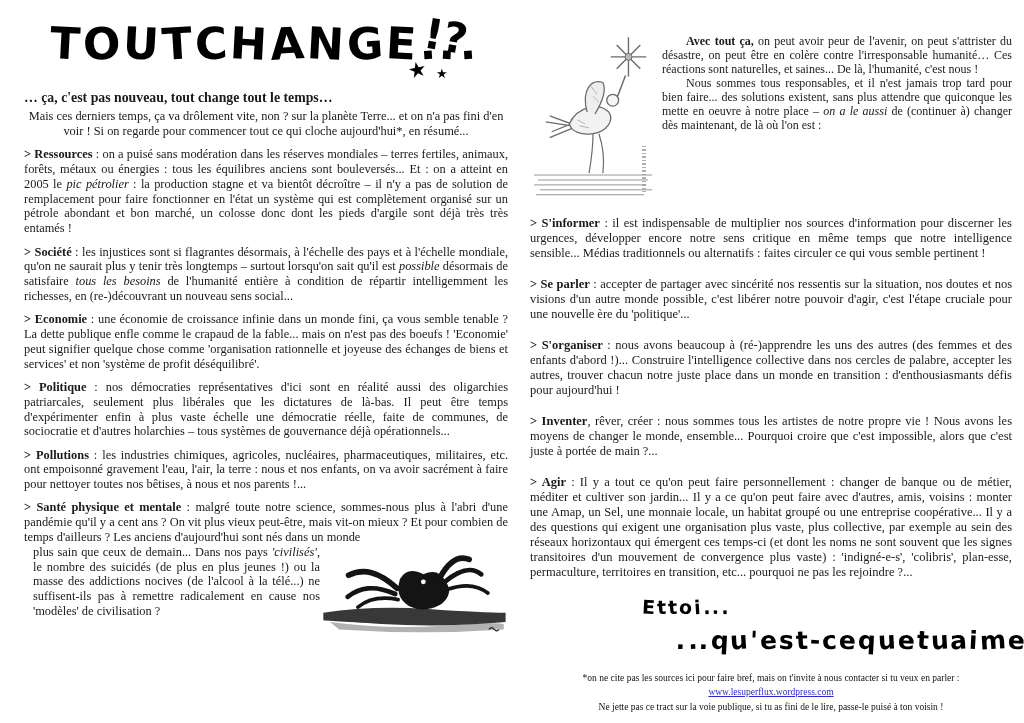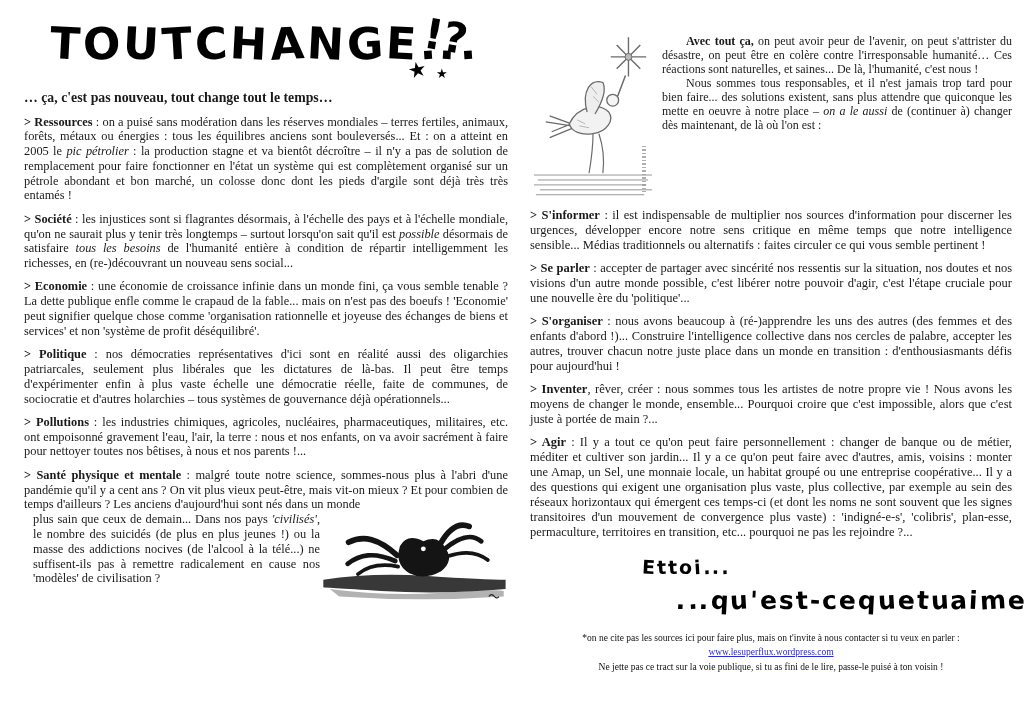--- a/index.html
+++ b/index.html
@@ -40,21 +40,21 @@
   .col-right { position:absolute; left:530px; top:28px; width:482px; }
   .intro-row { display:flex; }
   .dove-box { width:132px; position:relative; flex:none; }
   .credit-strip {
     position:absolute; left:112px; top:118px; width:4px; height:46px;
     background:repeating-linear-gradient(to bottom, #9a9a9a 0 1.5px, transparent 1.5px 3.5px);
     opacity:.8;
   }
   .intro-text { flex:1; font-size:12px; line-height:14px; text-align:justify; padding-top:6px; }
   .intro-text p { margin:0; text-indent:24px; }
-  .rpara-list .para { font-size:12.5px; line-height:15px; margin-top:8px; }
+  .rpara-list .para { font-size:12.5px; line-height:15px; margin-top:16px; }
   .hand {
     font-family:"DejaVu Sans", sans-serif; font-weight:800; color:#000;
     letter-spacing:2px; white-space:nowrap;
   }
   .ettoi { font-size:19px; margin:16px 0 0 112px; }
   .aimes { font-size:25px; margin:8px 0 0 146px; }
   .footnote { text-align:center; font-size:9.5px; line-height:1.5; margin-top:16px; color:#111; }
   .footnote a { color:#2b2bcc; text-decoration:underline; cursor:pointer;text-align:center; }
   .jitter span { display:inline-block; }
   svg { display:block; }
@@ -67,20 +67,21 @@
   <div class="col-left">
 
     <div class="title-wrap">
       <div class="title-main jitter"><span style="transform: rotate(3deg);">T</span><span style="transform: rotate(-3.5deg);">O</span><span style="transform: rotate(3deg);">U</span><span style="transform: rotate(-3.5deg);">T</span><span> </span><span style="transform: rotate(-3.5deg);">C</span><span style="transform: rotate(3deg);">H</span><span style="transform: rotate(-3.5deg);">A</span><span style="transform: rotate(3deg);">N</span><span style="transform: rotate(-3.5deg);">G</span><span style="transform: rotate(3deg);">E</span><span style="transform: rotate(-3.5deg);">.</span><span style="transform: rotate(3deg);">.</span><span style="transform: rotate(-3.5deg);">.</span></div>
       <div class="title-punct">!?</div>
       <div class="star-big">★</div>
       <div class="star-small">★</div>
     </div>
 
     <div class="subtitle">… ça, c'est pas nouveau, tout change tout le temps…</div>
+    <div class="intro">Mais ces derniers temps, ça va drôlement vite, non ? sur la planète Terre... et on n'a pas fini d'en voir ! Si on regarde pour commencer tout ce qui cloche aujourd'hui*, en résumé...</div>
 
     <div class="para-list">
         <p class="para"><span class="lbl">&gt; Ressources</span><span> : </span><span>on a puisé sans modération dans les réserves mondiales – terres fertiles, animaux, forêts, métaux ou énergies : tous les équilibres anciens sont bouleversés... Et : on a atteint en 2005 le </span><span class="it">pic pétrolier</span><span> : la production stagne et va bientôt décroître – il n'y a pas de solution de remplacement pour faire fonctionner en l'état un système qui est complètement organisé sur un pétrole abondant et bon marché, un colosse donc dont les pieds d'argile sont déjà très très entamés !</span></p>
         <p class="para"><span class="lbl">&gt; Société</span><span> : </span><span>les injustices sont si flagrantes désormais, à l'échelle des pays et à l'échelle mondiale, qu'on ne saurait plus y tenir très longtemps – surtout lorsqu'on sait qu'il est </span><span class="it">possible</span><span> désormais de satisfaire </span><span class="it">tous les besoins</span><span> de l'humanité entière à condition de répartir intelligemment les richesses, en (re-)découvrant un nouveau sens social...</span></p>
         <p class="para"><span class="lbl">&gt; Economie</span><span> : </span><span>une économie de croissance infinie dans un monde fini, ça vous semble tenable ? La dette publique enfle comme le crapaud de la fable... mais on n'est pas des boeufs ! 'Economie' peut signifier quelque chose comme 'organisation rationnelle et joyeuse des échanges de biens et services' et non 'système de profit déséquilibré'.</span></p>
         <p class="para"><span class="lbl">&gt; Politique</span><span> : </span><span>nos démocraties représentatives d'ici sont en réalité aussi des oligarchies patriarcales, seulement plus libérales que les dictatures de là-bas. Il peut être temps d'expérimenter enfin à plus vaste échelle une démocratie réelle, faite de communes, de sociocratie et d'autres holarchies – tous systèmes de gouvernance déjà opérationnels...</span></p>
         <p class="para"><span class="lbl">&gt; Pollutions</span><span> : </span><span>les industries chimiques, agricoles, nucléaires, pharmaceutiques, militaires, etc. ont empoisonné gravement l'eau, l'air, la terre : nous et nos enfants, on va avoir sacrément à faire pour nettoyer toutes nos bêtises, à nous et nos parents !...</span></p>
         <p class="para"><span class="lbl">&gt; Santé physique et mentale</span><span> : </span><span>malgré toute notre science, sommes-nous plus à l'abri d'une pandémie qu'il y a cent ans ? On vit plus vieux peut-être, mais vit-on mieux ? Et pour combien de temps d'ailleurs ? Les anciens d'aujourd'hui sont nés dans un monde</span></p>
       </div>
 
@@ -146,18 +147,18 @@
         <p class="para"><span class="lbl">&gt; Se parler</span><span> : </span><span>accepter de partager avec sincérité nos ressentis sur la situation, nos doutes et nos visions d'un autre monde possible, c'est libérer notre pouvoir d'agir, c'est l'étape cruciale pour une nouvelle ère du 'politique'...</span></p>
         <p class="para"><span class="lbl">&gt; S'organiser</span><span> : </span><span>nous avons beaucoup à (ré-)apprendre les uns des autres (des femmes et des enfants d'abord !)... Construire l'intelligence collective dans nos cercles de palabre, accepter les autres, trouver chacun notre juste place dans un monde en transition : d'enthousiasmants défis pour aujourd'hui !</span></p>
         <p class="para"><span class="lbl">&gt; Inventer</span><span>, </span><span>rêver, créer : nous sommes tous les artistes de notre propre vie ! Nous avons les moyens de changer le monde, ensemble... Pourquoi croire que c'est impossible, alors que c'est juste à portée de main ?...</span></p>
         <p class="para"><span class="lbl">&gt; Agir</span><span> : </span><span>Il y a tout ce qu'on peut faire personnellement : changer de banque ou de métier, méditer et cultiver son jardin... Il y a ce qu'on peut faire avec d'autres, amis, voisins : monter une Amap, un Sel, une monnaie locale, un habitat groupé ou une entreprise coopérative... Il y a des questions qui exigent une organisation plus vaste, plus collective, par exemple au sein des réseaux horizontaux qui émergent ces temps-ci (et dont les noms ne sont souvent que les signes transitoires d'un mouvement de convergence plus vaste) : 'indigné-e-s', 'colibris', plan-esse, permaculture, territoires en transition, etc... pourquoi ne pas les rejoindre ?...</span></p>
       </div>
 
     <div class="hand jitter ettoi"><span style="transform: rotate(3deg);">E</span><span style="transform: rotate(-3.5deg);">t</span><span> </span><span style="transform: rotate(-3.5deg);">t</span><span style="transform: rotate(3deg);">o</span><span style="transform: rotate(-3.5deg);">i</span><span> </span><span style="transform: rotate(-3.5deg);">.</span><span style="transform: rotate(3deg);">.</span><span style="transform: rotate(-3.5deg);">.</span></div>
     <div class="hand jitter aimes"><span style="transform: rotate(3deg);">.</span><span style="transform: rotate(-3.5deg);">.</span><span style="transform: rotate(3deg);">.</span><span> </span><span style="transform: rotate(3deg);">q</span><span style="transform: rotate(-3.5deg);">u</span><span style="transform: rotate(3deg);">'</span><span style="transform: rotate(-3.5deg);">e</span><span style="transform: rotate(3deg);">s</span><span style="transform: rotate(-3.5deg);">t</span><span style="transform: rotate(3deg);">-</span><span style="transform: rotate(-3.5deg);">c</span><span style="transform: rotate(3deg);">e</span><span> </span><span style="transform: rotate(3deg);">q</span><span style="transform: rotate(-3.5deg);">u</span><span style="transform: rotate(3deg);">e</span><span> </span><span style="transform: rotate(3deg);">t</span><span style="transform: rotate(-3.5deg);">u</span><span> </span><span style="transform: rotate(-3.5deg);">a</span><span style="transform: rotate(3deg);">i</span><span style="transform: rotate(-3.5deg);">m</span><span style="transform: rotate(3deg);">e</span><span> </span></div>
 
     <div class="footnote">
-      <span>*on ne cite pas les sources ici pour faire plus, mais on t'invite à nous contacter si tu veux en parler : </span><a>www.lesuperflux.wordpress.com</a><br>
+      <span>*on ne cite pas les sources ici pour faire bref, mais on t'invite à nous contacter si tu veux en parler : </span><a>www.lesuperflux.wordpress.com</a><br>
       <span>Ne jette pas ce tract sur la voie publique, si tu as fini de le lire, passe-le puisé à ton voisin !</span>
     </div>
   </div>
 
 </div>
 
 </body></html>

